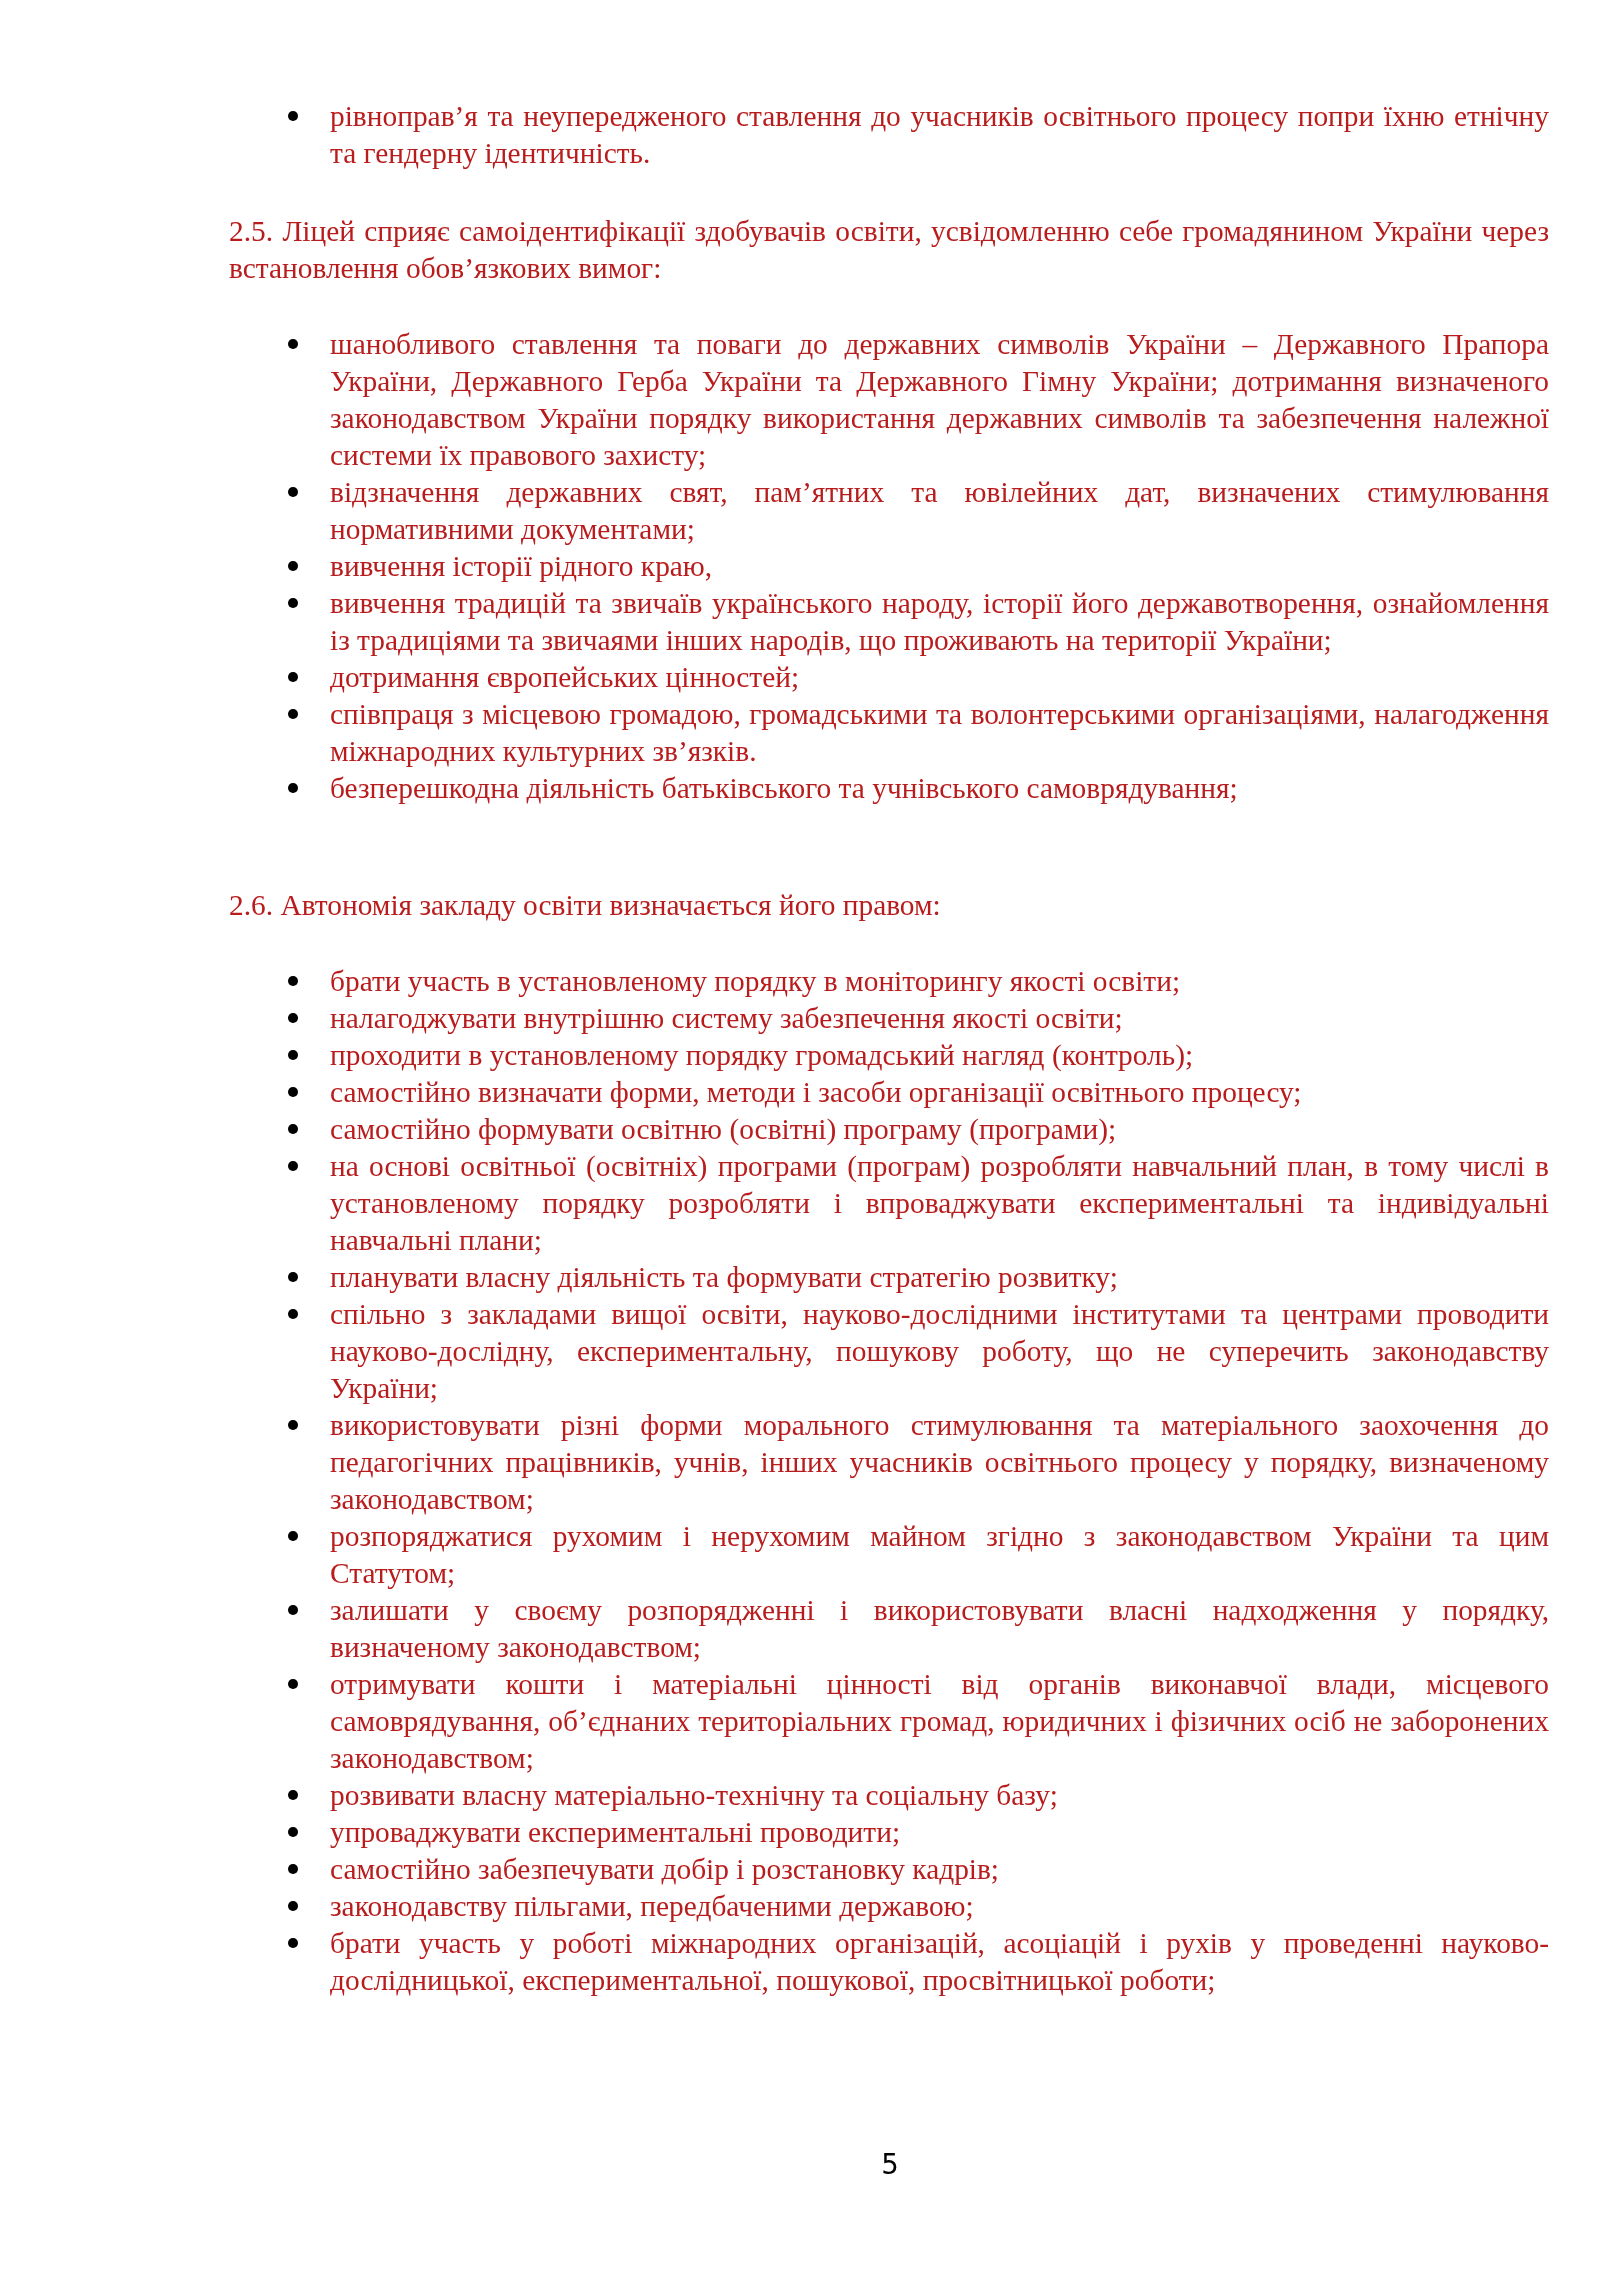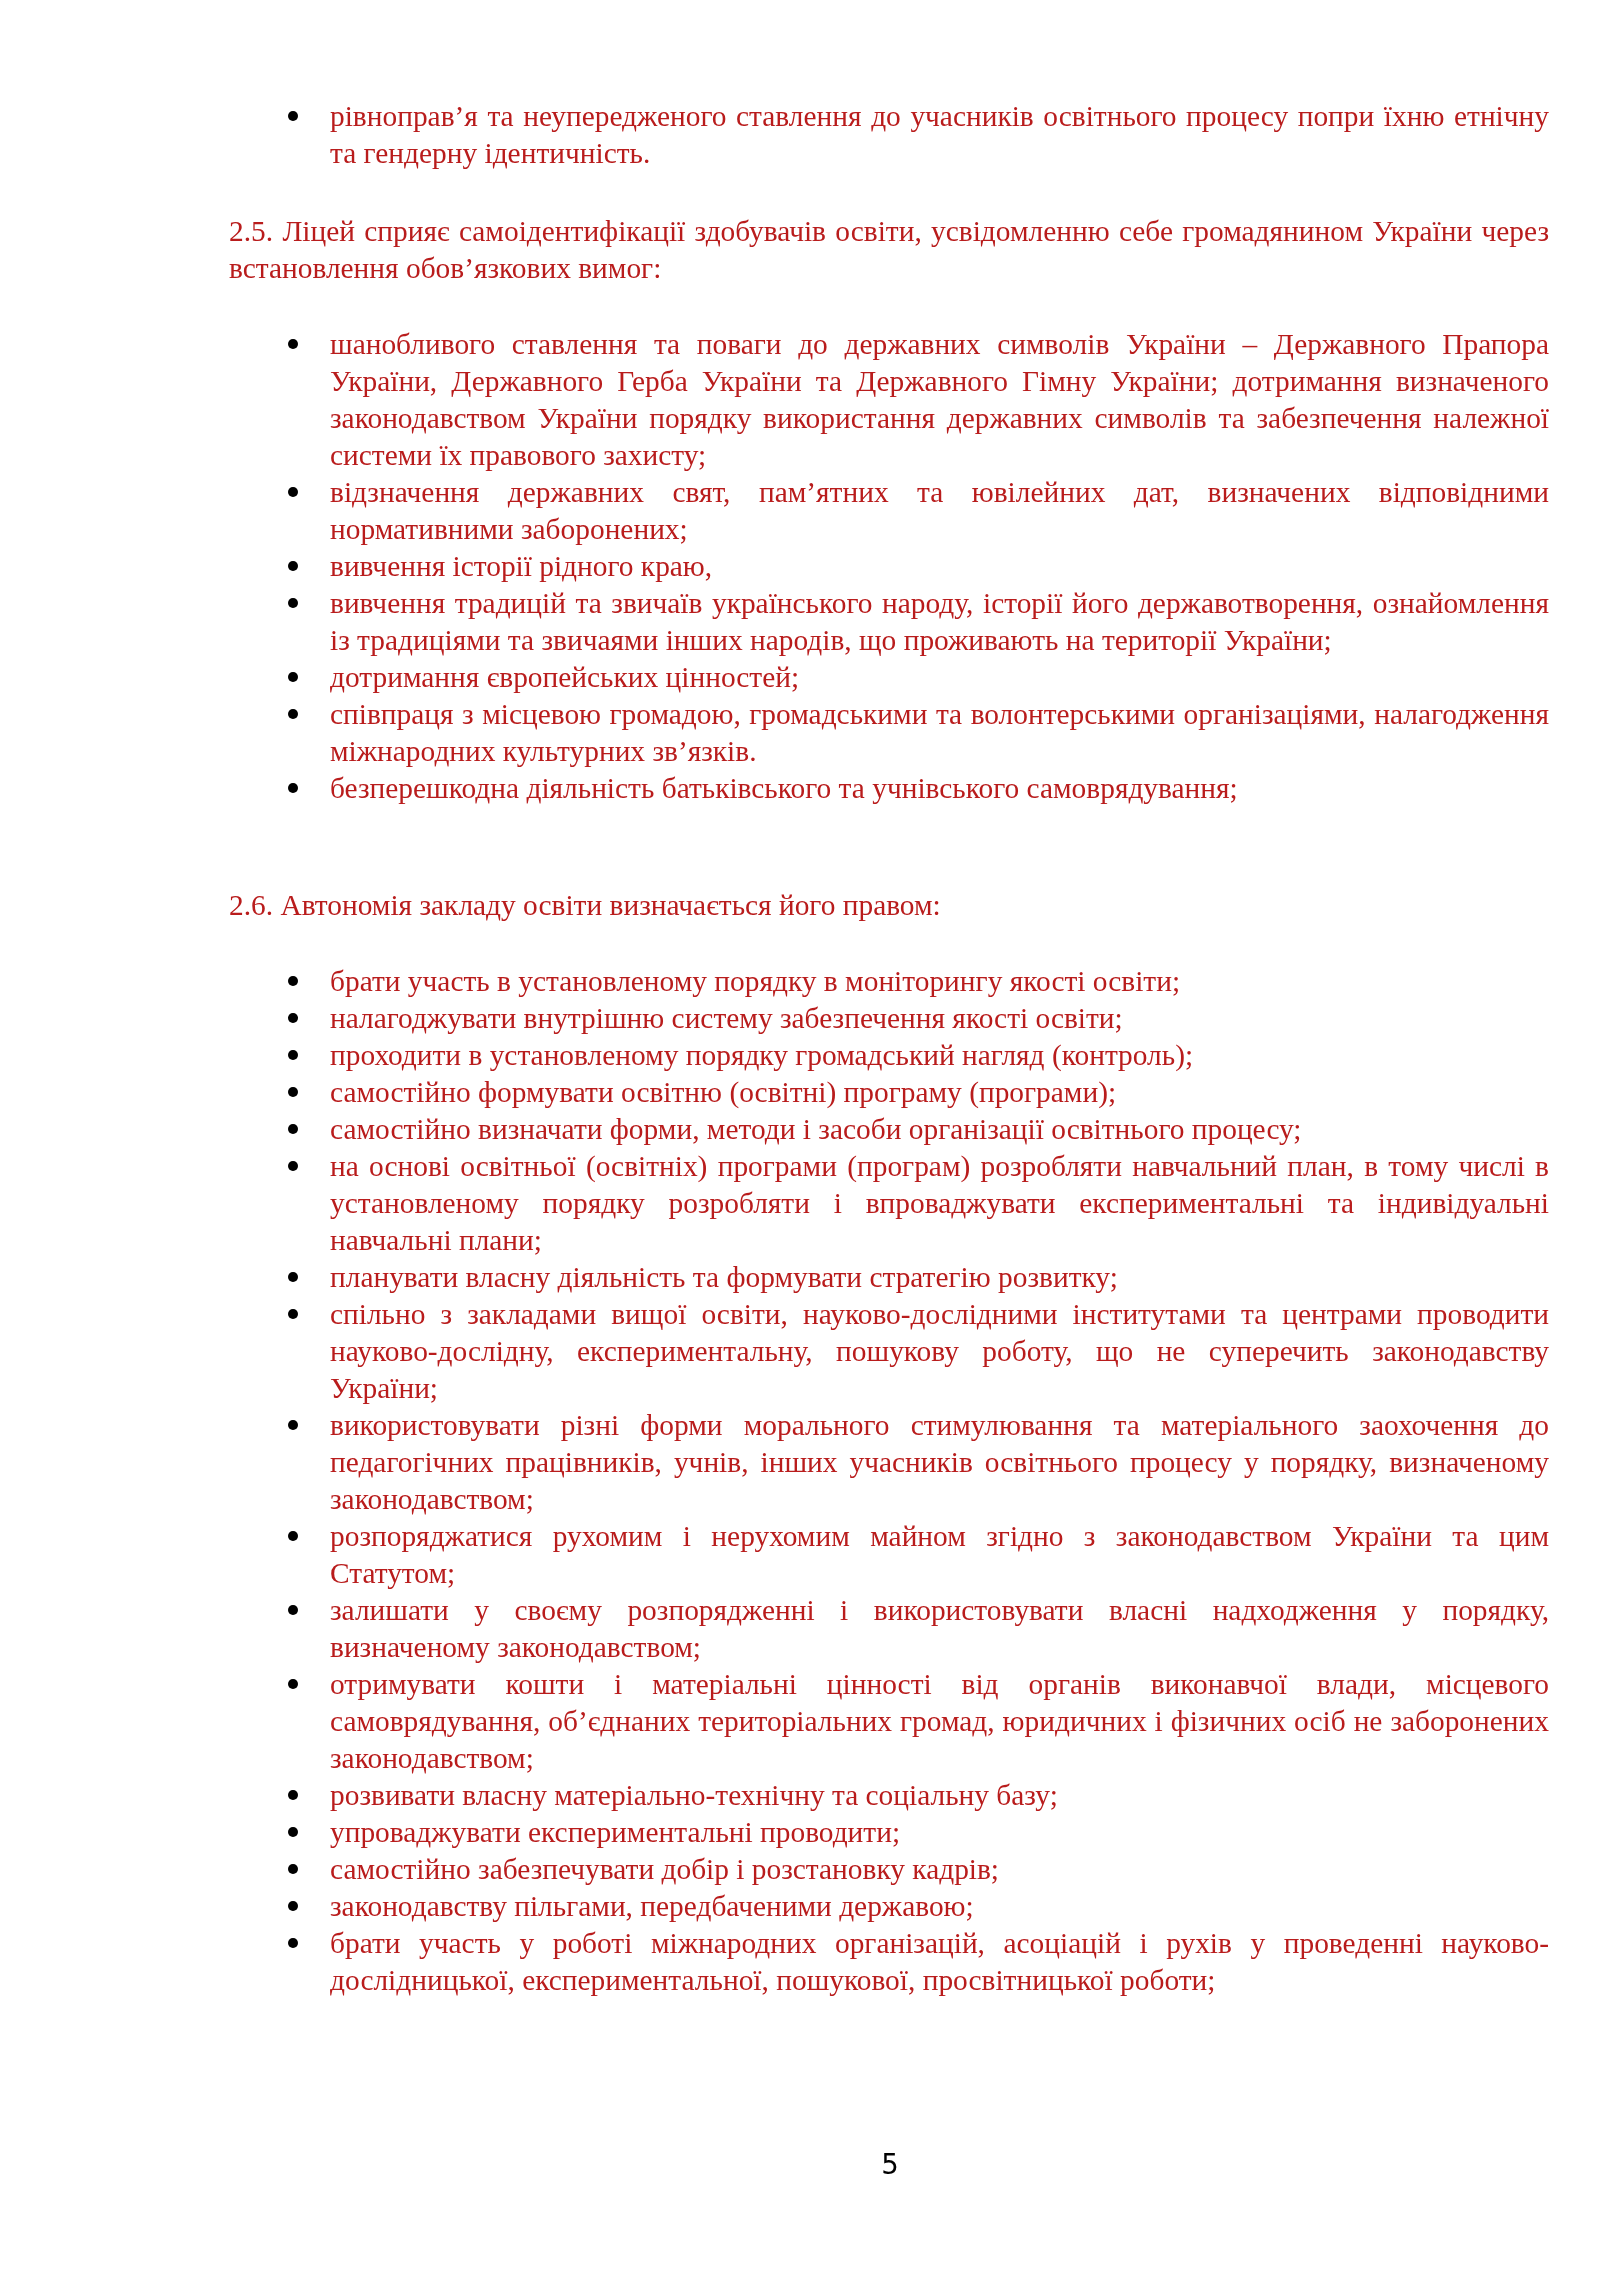--- a/index.html
+++ b/index.html
@@ -34,40 +34,40 @@
   </ul>
 
   <div class="gap-s"></div>
 
   <p class="para">2.5. Ліцей сприяє самоідентифікації здобувачів освіти, усвідомленню себе громадянином України через встановлення обов’язкових вимог:</p>
 
   <div class="gap-m"></div>
 
   <ul class="blist">
     <li><span class="bullet"></span><span>шанобливого ставлення та поваги до державних символів України – Державного Прапора України, Державного Герба України та Державного Гімну України; дотримання визначеного законодавством України порядку використання державних символів та забезпечення належної системи їх правового захисту;</span></li>
-    <li><span class="bullet"></span><span>відзначення державних свят, пам’ятних та ювілейних дат, визначених відповідними нормативними заборонених;</span></li>
+    <li><span class="bullet"></span><span>відзначення державних свят, пам’ятних та ювілейних дат, визначених стимулювання нормативними документами;</span></li>
     <li><span class="bullet"></span><span>вивчення історії рідного краю,</span></li>
     <li><span class="bullet"></span><span>вивчення традицій та звичаїв українського народу, історії його державотворення, ознайомлення із традиціями та звичаями інших народів, що проживають на території України;</span></li>
     <li><span class="bullet"></span><span>дотримання європейських цінностей;</span></li>
     <li><span class="bullet"></span><span>співпраця з місцевою громадою, громадськими та волонтерськими організаціями, налагодження міжнародних культурних зв’язків.</span></li>
     <li><span class="bullet"></span><span>безперешкодна діяльність батьківського та учнівського самоврядування;</span></li>
   </ul>
 
   <div class="gap-l"></div>
 
   <p class="para">2.6. Автономія закладу освіти визначається його правом:</p>
 
   <div class="gap-m"></div>
 
   <ul class="blist">
     <li><span class="bullet"></span><span>брати участь в установленому порядку в моніторингу якості освіти;</span></li>
     <li><span class="bullet"></span><span>налагоджувати внутрішню систему забезпечення якості освіти;</span></li>
     <li><span class="bullet"></span><span>проходити в установленому порядку громадський нагляд (контроль);</span></li>
+    <li><span class="bullet"></span><span>самостійно визначати форми, методи і засоби організації освітнього процесу;</span></li>
     <li><span class="bullet"></span><span>самостійно формувати освітню (освітні) програму (програми);</span></li>
-    <li><span class="bullet"></span><span>самостійно визначати форми, методи і засоби організації освітнього процесу;</span></li>
     <li><span class="bullet"></span><span>на основі освітньої (освітніх) програми (програм) розробляти навчальний план, в тому числі в установленому порядку розробляти і впроваджувати експериментальні та індивідуальні навчальні плани;</span></li>
     <li><span class="bullet"></span><span>планувати власну діяльність та формувати стратегію розвитку;</span></li>
     <li><span class="bullet"></span><span>спільно з закладами вищої освіти, науково-дослідними інститутами та центрами проводити науково-дослідну, експериментальну, пошукову роботу, що не суперечить законодавству України;</span></li>
     <li><span class="bullet"></span><span>використовувати різні форми морального стимулювання та матеріального заохочення до педагогічних працівників, учнів, інших учасників освітнього процесу у порядку, визначеному законодавством;</span></li>
     <li><span class="bullet"></span><span>розпоряджатися рухомим і нерухомим майном згідно з законодавством України та цим Статутом;</span></li>
     <li><span class="bullet"></span><span>залишати у своєму розпорядженні і використовувати власні надходження у порядку, визначеному законодавством;</span></li>
     <li><span class="bullet"></span><span>отримувати кошти і матеріальні цінності від органів виконавчої влади, місцевого самоврядування, об’єднаних територіальних громад, юридичних і фізичних осіб не заборонених законодавством;</span></li>
     <li><span class="bullet"></span><span>розвивати власну матеріально-технічну та соціальну базу;</span></li>
     <li><span class="bullet"></span><span>упроваджувати експериментальні проводити;</span></li>
     <li><span class="bullet"></span><span>самостійно забезпечувати добір і розстановку кадрів;</span></li>

